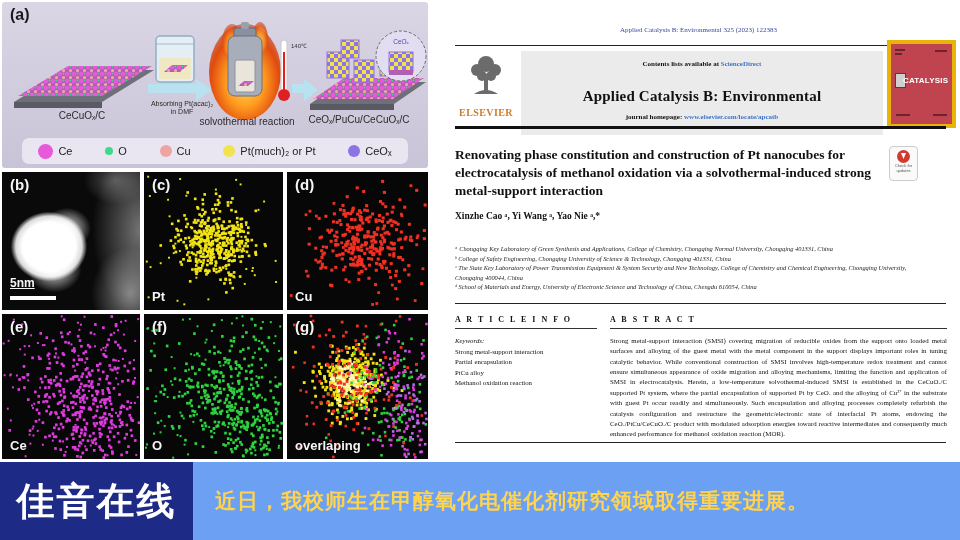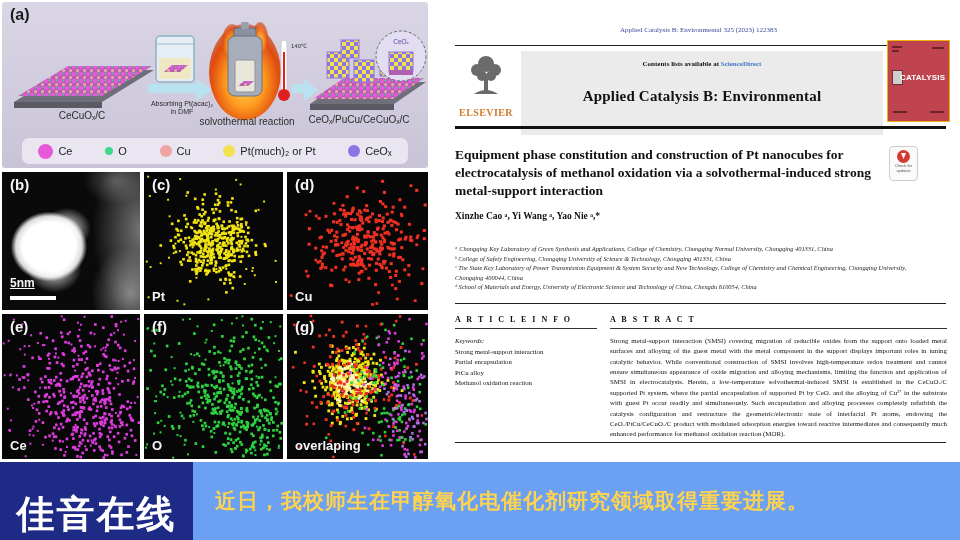--- a/index.html
+++ b/index.html
@@ -37,21 +37,21 @@
          font-family:"Liberation Serif",serif;color:#111;}
   .runhead{position:absolute;top:26px;left:0;width:100%;text-align:center;font-size:7px;color:#3a4a9c;}
   .rule{position:absolute;left:18px;right:14px;background:#222;}
   .headblock{position:absolute;left:84px;top:51px;width:362px;height:84px;background:#ebebeb;text-align:center;}
   .contents{font-size:7px;margin-top:9px;font-weight:bold;}
   .jtitle{font-size:15px;font-weight:bold;margin-top:20px;letter-spacing:.2px;}
   .homepage{font-size:7px;margin-top:8px;font-weight:bold;}
   .bluelink{color:#3e74c9;}
   .elsv{position:absolute;left:18px;top:52px;width:62px;height:72px;text-align:center;}
   .elsv .etxt{font-size:10px;font-weight:bold;color:#cf7a2b;letter-spacing:.4px;margin-top:1px;font-family:"Liberation Serif",serif;}
-  .cover{position:absolute;left:450px;top:40px;width:61px;height:80px;background:#bf4450;border:1px solid #eab308;}
+  .cover{position:absolute;left:450px;top:40px;width:61px;height:80px;background:#bf4450;border:4px solid #eab308;}
   .cover .cline{position:absolute;background:rgba(40,10,12,.55);height:2px;}
   .cover .ctitle{position:absolute;left:12px;top:32px;color:#fff;font-size:8px;font-weight:bold;
                  font-family:"Liberation Sans",sans-serif;letter-spacing:.2px;}
   .cover .cimg{position:absolute;left:4px;top:29px;width:9px;height:13px;background:#cfcfcf;border:1px solid #7a2a30;}
   .atitle{position:absolute;left:18px;top:146px;width:438px;font-size:13.5px;font-weight:bold;line-height:1.35;}
   .badge{position:absolute;left:452px;top:146px;width:27px;height:33px;border:1px solid #ccc;border-radius:4px;
          background:#fafafa;text-align:center;}
   .badge .bcirc{width:13px;height:13px;border-radius:50%;background:#d33a2f;margin:3px auto 1px;position:relative;}
   .badge .bcirc:after{content:"";position:absolute;left:4px;top:3px;width:5px;height:6px;background:#fff;
          clip-path:polygon(0 0,100% 0,50% 100%);}
@@ -2820,35 +2820,38 @@
         </g>
       </svg>
       <div class="etxt">ELSEVIER</div>
     </div>
 
     <div class="headblock">
       <div class="contents">
         <span>Contents lists available at </span><span class="bluelink">ScienceDirect</span>
       </div>
       <div class="jtitle">Applied Catalysis B: Environmental</div>
+      <div class="homepage">
+        <span>journal homepage: </span><span class="bluelink">www.elsevier.com/locate/apcatb</span>
+      </div>
     </div>
 
     <div class="cover">
       <div class="cline" style="left:4px;top:5px;width:10px;"></div>
       <div class="cline" style="left:4px;top:9px;width:7px;"></div>
       <div class="cline" style="right:5px;top:6px;width:12px;"></div>
       <div class="cimg"></div>
       <div class="ctitle">CATALYSIS</div>
       <div class="cline" style="left:5px;bottom:8px;width:14px;"></div>
       <div class="cline" style="right:5px;bottom:8px;width:14px;"></div>
     </div>
 
     <div class="rule" style="top:126px;height:3px;background:#111;"></div>
 
-    <div class="atitle">Equipment phase constitution and construction of Pt nanocubes for electrocatalysis of methanol oxidation via a solvothermal-induced strong metal-support interaction</div>
+    <div class="atitle">Renovating phase constitution and construction of Pt nanocubes for electrocatalysis of methanol oxidation via a solvothermal-induced strong metal-support interaction</div>
 
     <div class="badge">
       <div class="bcirc"></div>
       <div class="btxt">Check for updates</div>
     </div>
 
     <div class="authors">
       <div>Xinzhe Cao ᵃ, Yi Wang ᵃ, Yao Nie ᵃ,*</div>
     </div>
 
@@ -2875,20 +2878,20 @@
 
     <div class="abscol">
       <div class="colhead">A B S T R A C T</div>
       <div class="colrule"></div>
       <div class="abstxt">Strong metal-support interaction (SMSI) covering migration of reducible oxides from the support onto loaded metal surfaces and alloying of the guest metal with the metal component in the support displays important roles in tuning catalytic behavior. While conventional construction of SMSI involves high-temperature redox treatment and cannot ensure simultaneous appearance of oxide migration and alloying mechanisms, limiting the function and application of SMSI in electrocatalysis. Herein, a low-temperature solvothermal-induced SMSI is established in the CeCuOₓ/C supported Pt system, where the partial encapsulation of supported Pt by CeOₓ and the alloying of Cu²⁺ in the substrate with guest Pt occur readily and simultaneously. Such encapsulation and alloying processes completely refurbish the catalysis configuration and restructure the geometric/electronic state of interfacial Pt atoms, endowing the CeOₓ/PtCu/CeCuOₓ/C product with modulated adsorption energies toward reactive intermediates and consequently much enhanced performance for methanol oxidation reaction (MOR).</div>
     </div>
 
     <div class="rule" style="top:442px;height:1px;"></div>
   </div>
 
-  <div class="brandbox" style="background-color: rgb(29, 43, 135); align-items: flex-end;">
+  <div class="brandbox" style="background-color: rgb(29, 43, 135);">
     <span class="brand">佳音在线</span>
   </div>
   <div class="msgbox" style="background-color: rgb(107, 160, 242);">
     <span class="msg" style="color: rgb(255, 211, 77);">近日，我校师生在甲醇氧化电催化剂研究领域取得重要进展。</span>
   </div>
 
 </div>
 
 </body></html>

